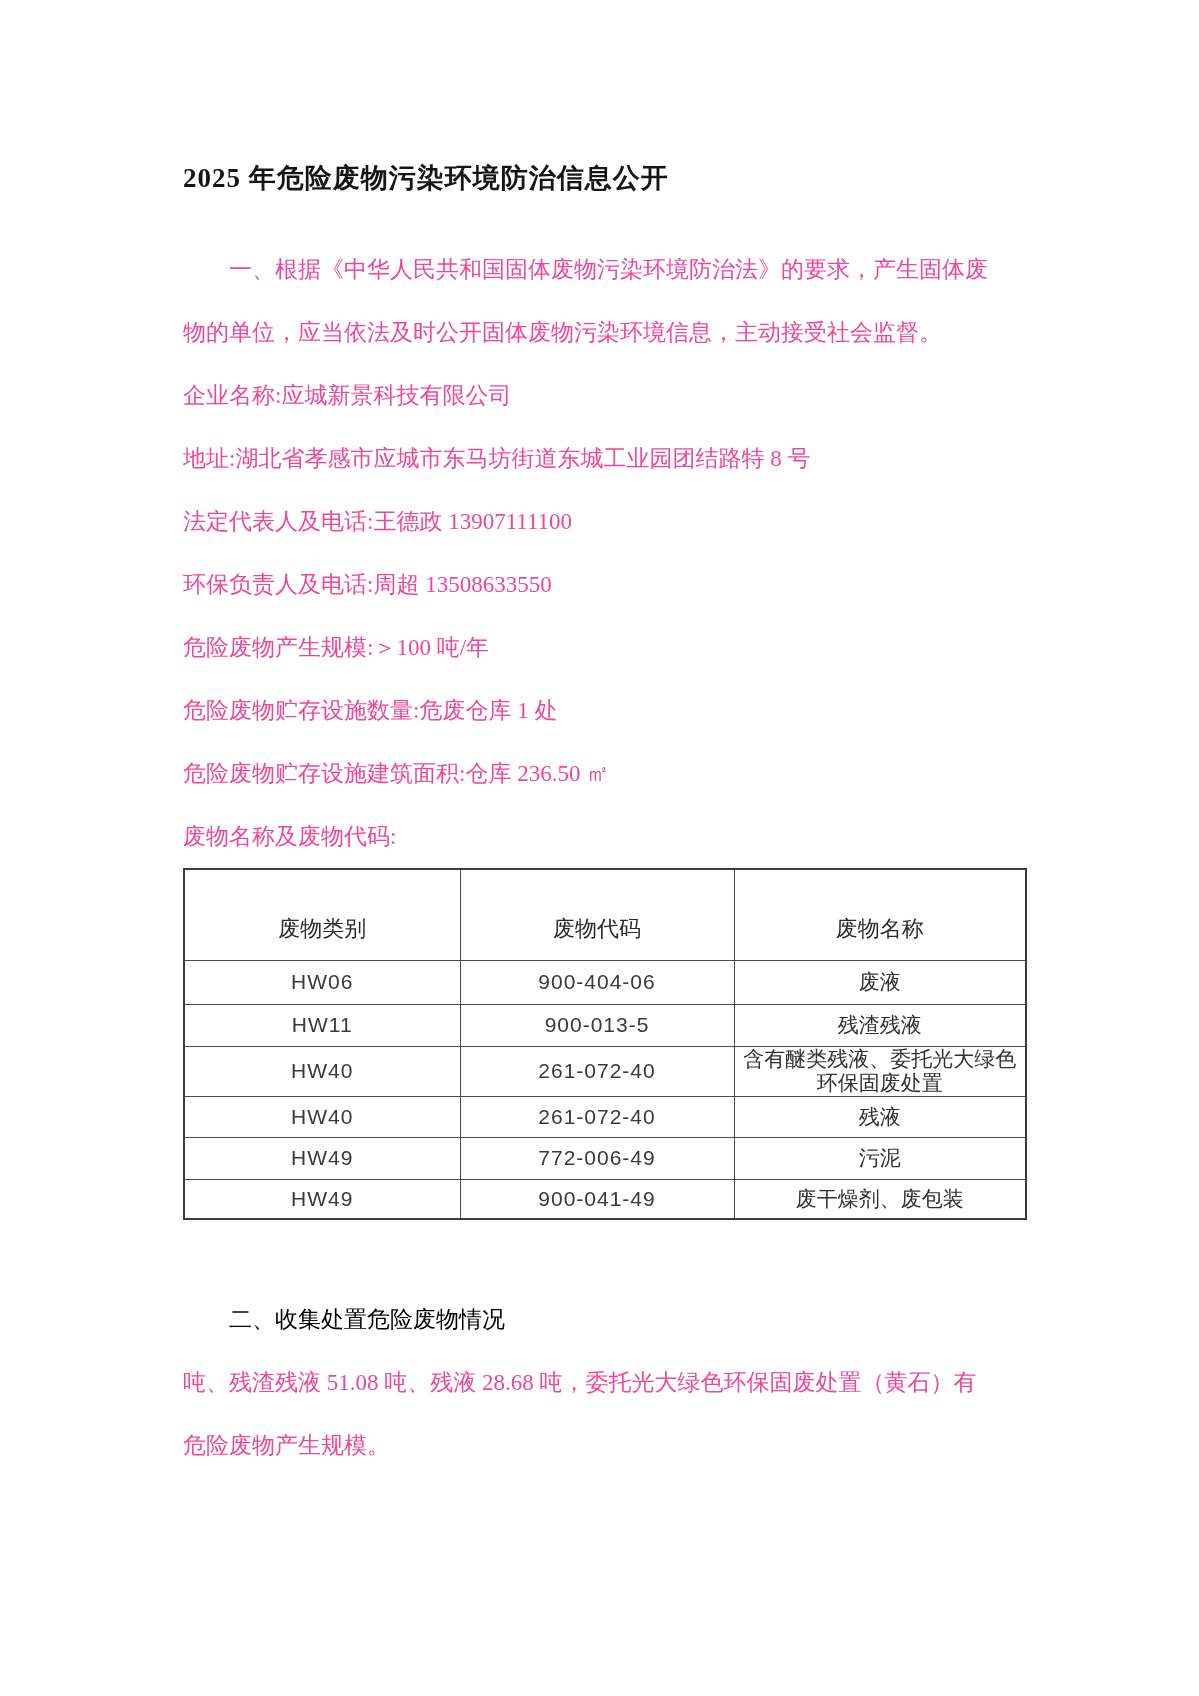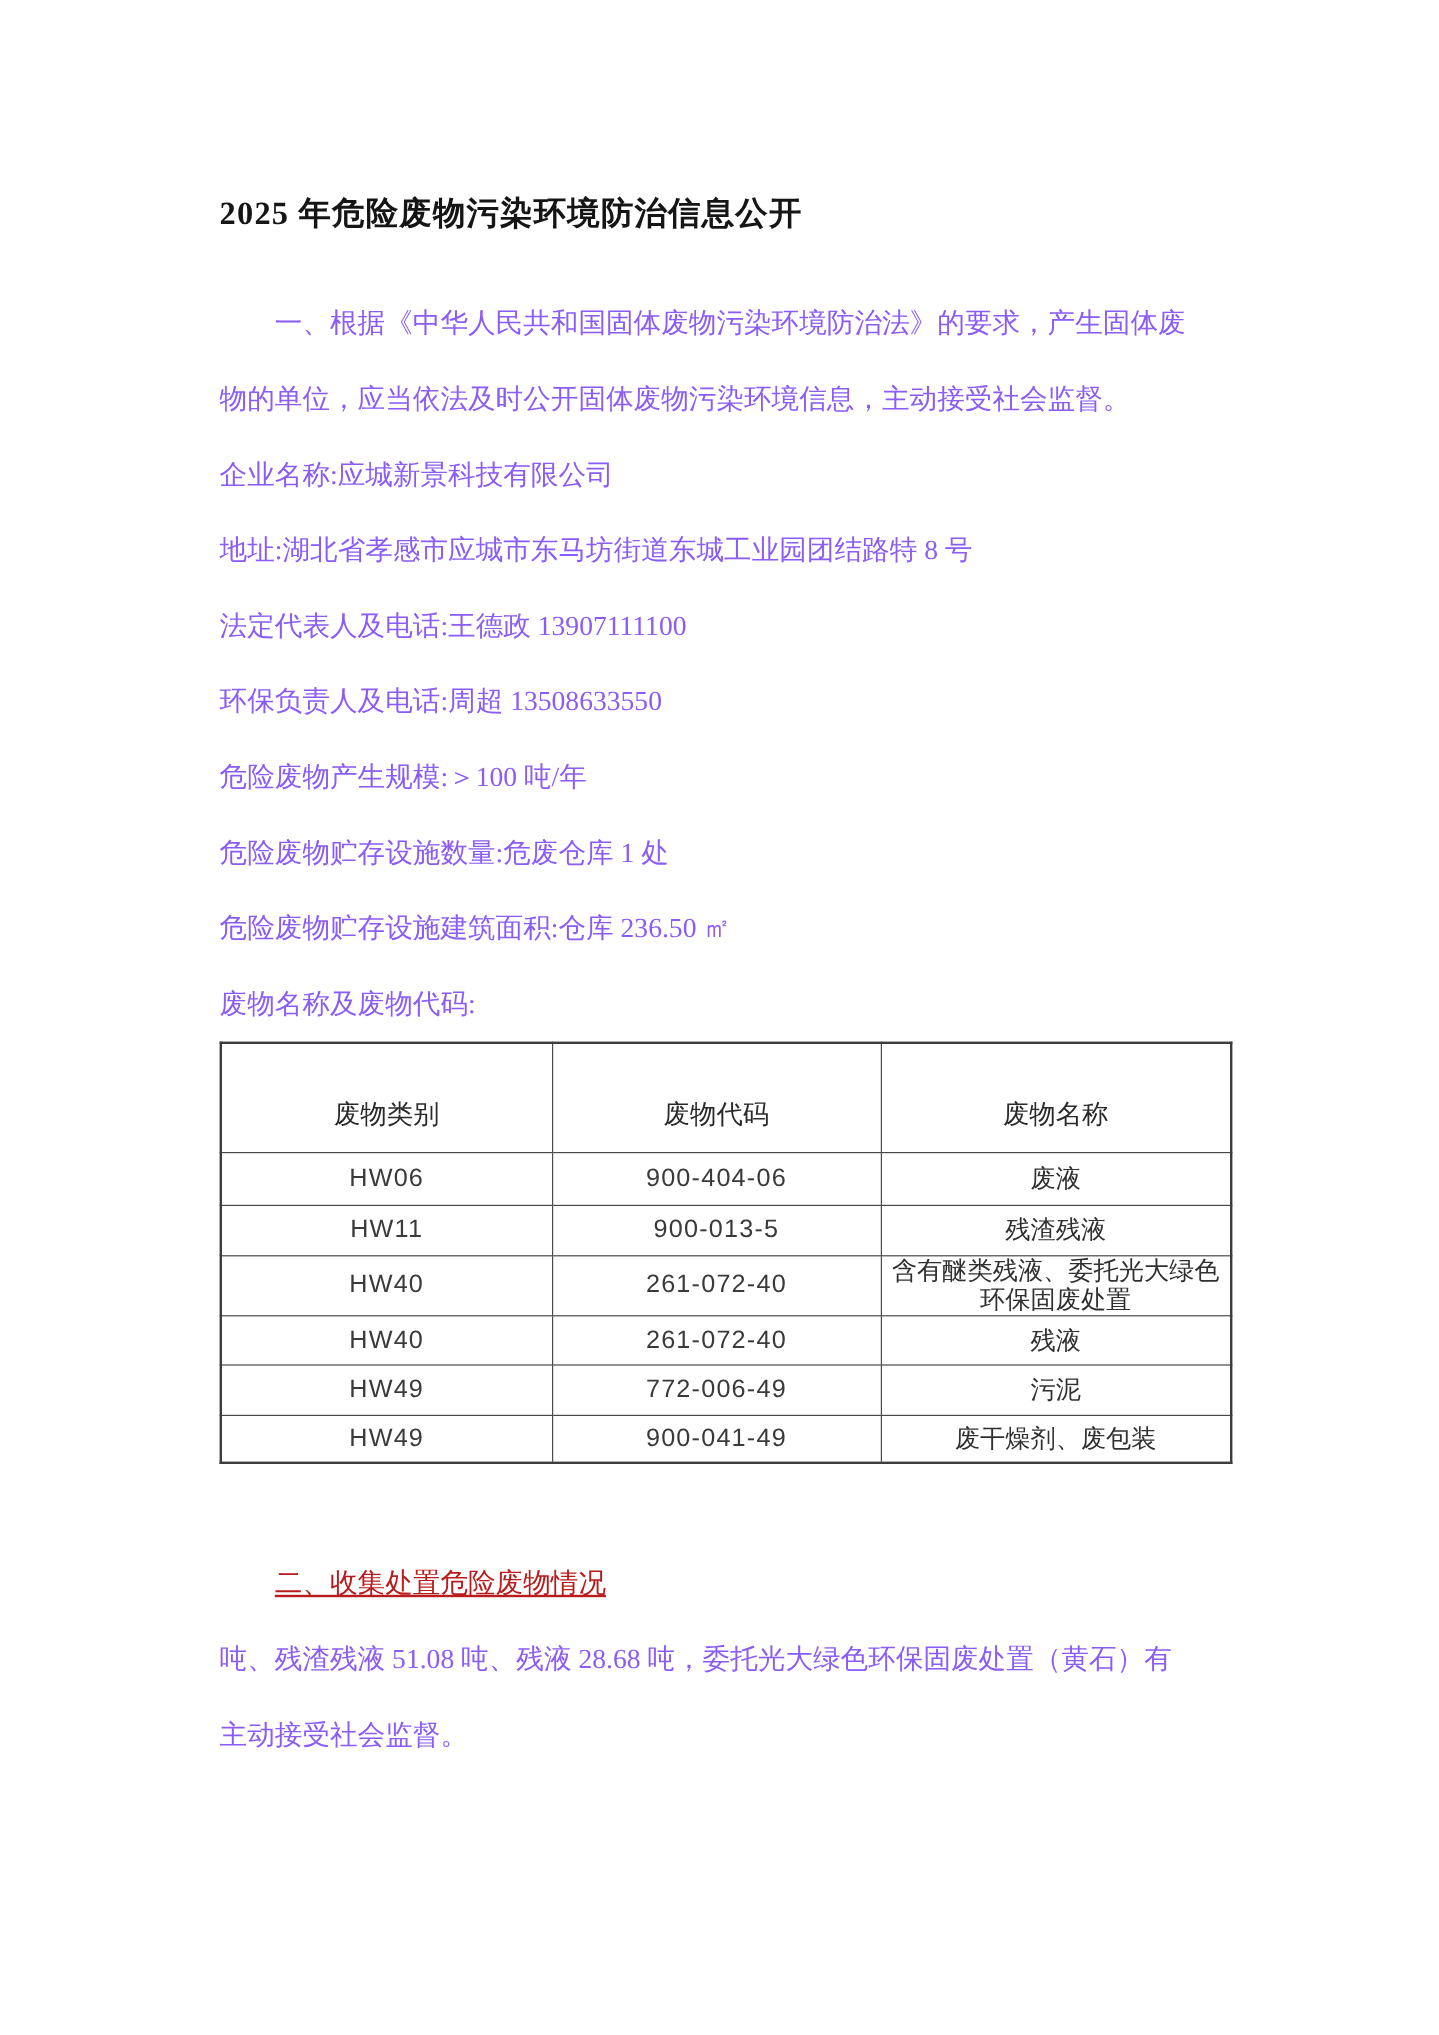--- a/index.html
+++ b/index.html
@@ -24,21 +24,21 @@
     width:856px;
   }
 
   .body-block { padding-top:40px; }
 
   .line {
     height:63px;
     line-height:63px;
     font-size:23px;
     white-space:nowrap;
-    color:#8b5cf6;
+    color:#ec4899;
   }
   .indent { padding-left:46px; }
 
   table.waste {
     border-collapse:collapse;
     table-layout:fixed;
     width:842px;
     border:2px solid #3c3c3c;
   }
   table.waste td, table.waste th {
@@ -75,23 +75,22 @@
     line-height:24px;
     padding:0 16px;
   }
 
   .sec2-heading {
     margin-top:68px;
     height:63px;
     line-height:63px;
     font-size:23px;
     padding-left:46px;
-    color:#b91c1c;
+    color:#000000;
     white-space:nowrap;
-    text-decoration:underline;
   }
 </style>
 </head>
 <body>
 
 <div class="page">
   <div class="content">
 
     <div class="doc-title">2025 年危险废物污染环境防治信息公开</div>
 
@@ -152,17 +151,17 @@
           <td class="lat">HW49</td>
           <td class="lat">900-041-49</td>
           <td class="cjk">废干燥剂、废包装</td>
         </tr>
       </tbody>
     </table>
 
     <div>
       <div class="sec2-heading">二、收集处置危险废物情况</div>
       <div class="line">吨、残渣残液 51.08 吨、残液 28.68 吨，委托光大绿色环保固废处置（黄石）有</div>
-      <div class="line">主动接受社会监督。</div>
+      <div class="line">危险废物产生规模。</div>
     </div>
 
   </div>
 </div>
 
 </body></html>

